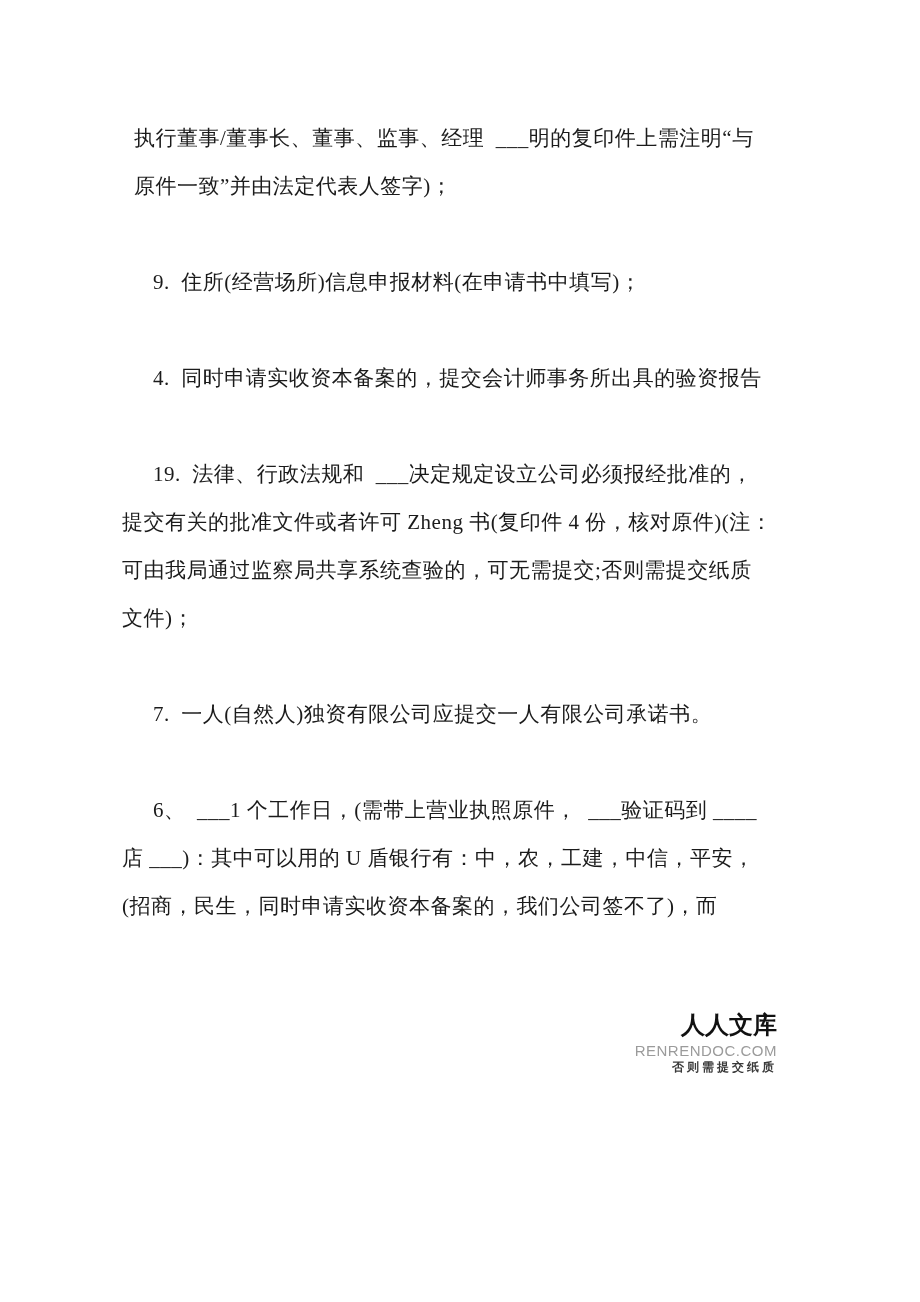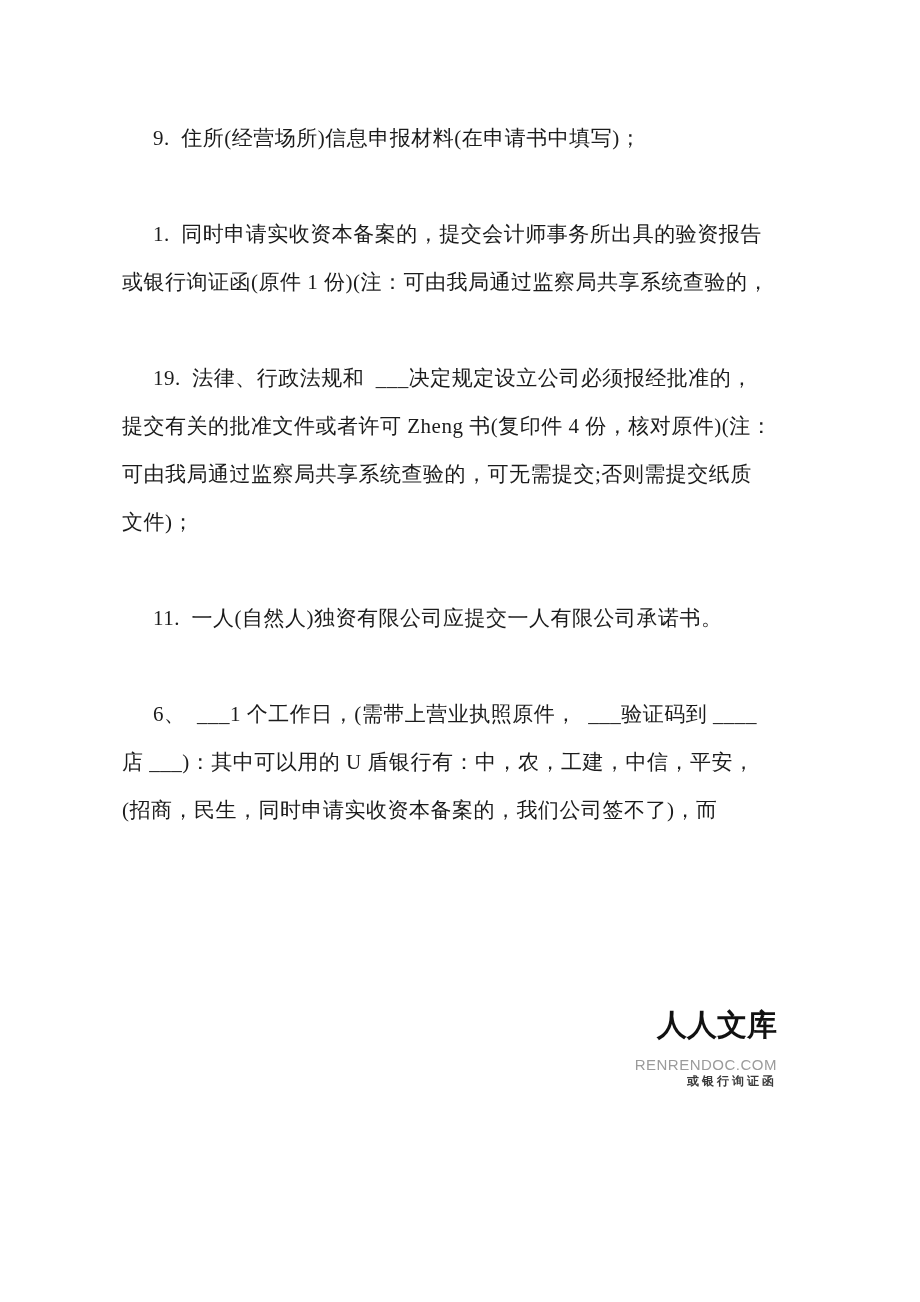--- a/index.html
+++ b/index.html
@@ -42,75 +42,78 @@
     .watermark {
       position: absolute;
       top: 1008px;
       right: 143px;
       z-index: 0;
       text-align: right;
       font-family: "Liberation Sans", "DejaVu Sans", sans-serif;
       user-select: none;
     }
     .wm-brand {
-      font-size: 30px;
+      font-size: 24px;
       font-weight: 700;
       color: #111111;
       line-height: 34px;
       letter-spacing: 0px;
       font-family: "Liberation Serif", "DejaVu Serif", serif;
     }
     .wm-domain {
       font-size: 15px;
       color: #9b9b9b;
       line-height: 15px;
       letter-spacing: 0.5px;
-      margin-top: 15px;
+      margin-top: 1px;
     }
     .wm-tagline {
       font-size: 12px;
       font-weight: 700;
       color: #3a3a3a;
       line-height: 14px;
       letter-spacing: 3px;
       margin-top: 2px;
     }
   </style>
 </head>
 <body>
 
 <div class="page">
 
   <div class="watermark">
     <div class="wm-brand">人人文库</div>
     <div class="wm-domain">RENRENDOC.COM</div>
-    <div class="wm-tagline">或银行询证函</div>
+    <div class="wm-tagline">否则需提交纸质</div>
   </div>
 
   <div class="doc">
 
+    <div class="para p-cont">
+      <div class="line">执行董事/董事长、董事、监事、经理  ___明的复印件上需注明“与</div>
+      <div class="line">原件一致”并由法定代表人签字)；</div>
+    </div>
 
     <div class="para">
       <div class="line indent">9.  住所(经营场所)信息申报材料(在申请书中填写)；</div>
     </div>
 
     <div class="para">
-      <div class="line indent">1.  同时申请实收资本备案的，提交会计师事务所出具的验资报告</div>
-      <div class="line">或银行询证函(原件 1 份)(注：可由我局通过监察局共享系统查验的，</div>
+      <div class="line indent">4.  同时申请实收资本备案的，提交会计师事务所出具的验资报告</div>
     </div>
 
     <div class="para">
       <div class="line indent">19.  法律、行政法规和  ___决定规定设立公司必须报经批准的，</div>
       <div class="line">提交有关的批准文件或者许可 Zheng 书(复印件 4 份，核对原件)(注：</div>
       <div class="line">可由我局通过监察局共享系统查验的，可无需提交;否则需提交纸质</div>
       <div class="line">文件)；</div>
     </div>
 
     <div class="para">
-      <div class="line indent">11.  一人(自然人)独资有限公司应提交一人有限公司承诺书。</div>
+      <div class="line indent">7.  一人(自然人)独资有限公司应提交一人有限公司承诺书。</div>
     </div>
 
     <div class="para">
     </div>
 
     <div class="para">
       <div class="line indent">6、  ___1 个工作日，(需带上营业执照原件，  ___验证码到 ____</div>
       <div class="line">店 ___)：其中可以用的 U 盾银行有：中，农，工建，中信，平安，</div>
       <div class="line">(招商，民生，同时申请实收资本备案的，我们公司签不了)，而</div>
     </div>

